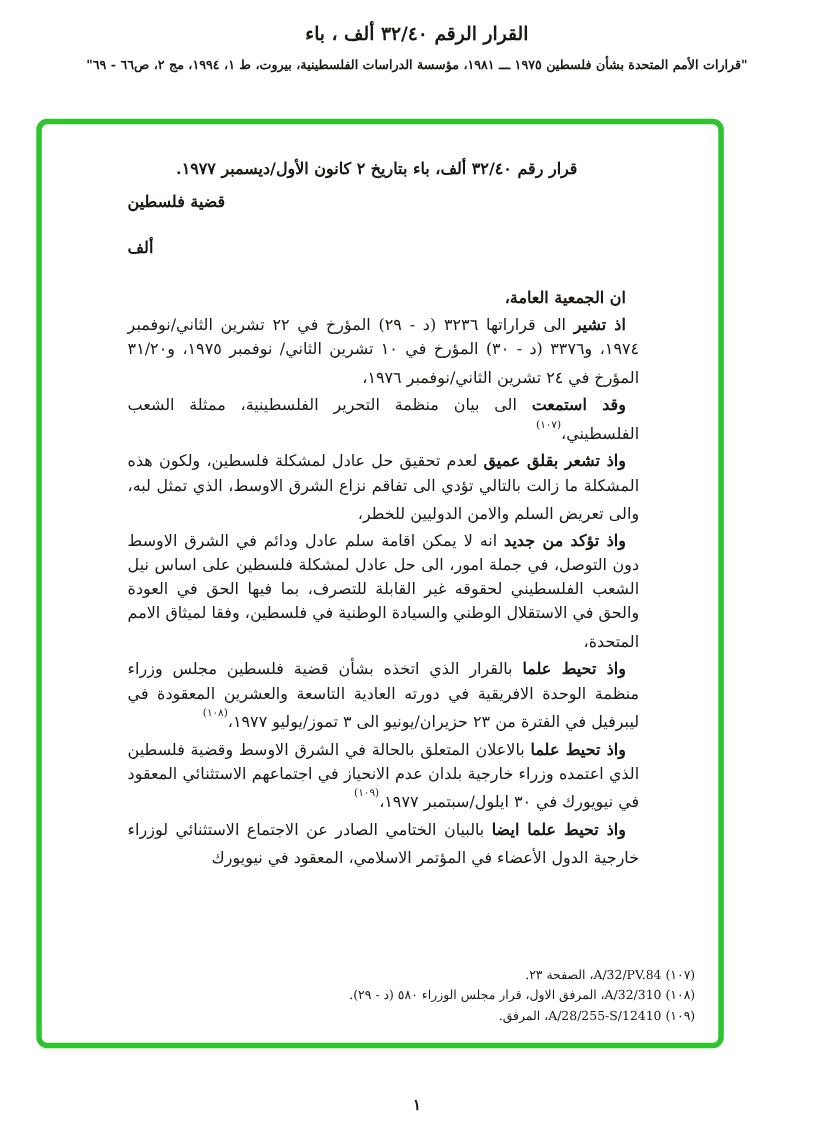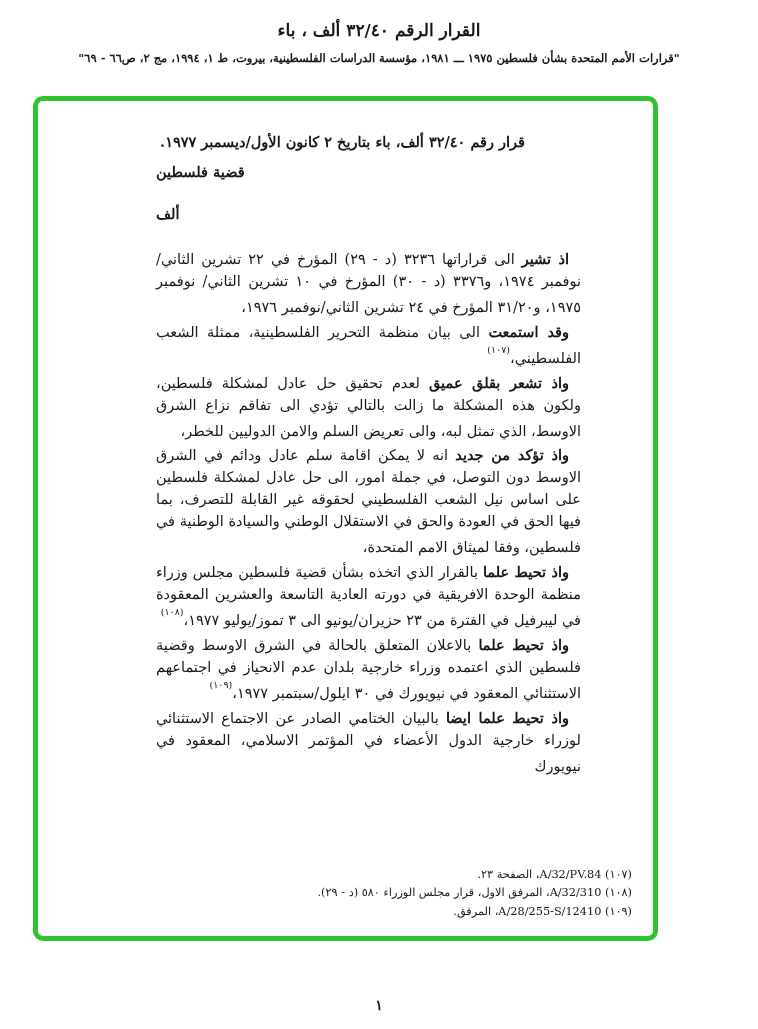--- a/index.html
+++ b/index.html
@@ -8,22 +8,22 @@
     width:758px; height:1029px; position:relative;
     background:#ffffff; color:#1b1712;
     font-family:"DejaVu Serif", serif;
     overflow:hidden;
   }
   .page-header { text-align:center; padding-top:20px; direction:rtl; }
   .doc-ref-title { font-size:17px; font-weight:bold; }
   .doc-source { font-size:11.5px; font-weight:bold; margin-top:11px; }
 
   .annotation-box {
-    position:absolute; left:33px; top:96px; width:625px; height:845px;
-    border:5px solid #2fc32f; border-radius:10px; background:transparent;padding-left:40px;
+    position:absolute; left:33px; top:108px; width:625px; height:845px;
+    border:5px solid #2fc32f; border-radius:10px; background:transparent;
   }
 
   .doc-body {
     direction:rtl; text-align:justify;
     font-size:14.5px; line-height:22px;
     padding:30px 72px 0 78px;
     height:745px; overflow:hidden;
   }
   .doc-title   { font-weight:bold; text-align:right; padding-right:56px; margin-bottom:8px; }
   .doc-subject { font-weight:bold; text-align:left; padding-right:56px; margin-bottom:20px; }
@@ -51,20 +51,21 @@
   <div class="doc-ref-title">القرار الرقم ٣٢/٤٠ ألف ، باء</div>
   <div class="doc-source">"قرارات الأمم المتحدة بشأن فلسطين ١٩٧٥ ـــ ١٩٨١، مؤسسة الدراسات الفلسطينية، بيروت، ط ١، ١٩٩٤، مج ٢، ص٦٦ - ٦٩"</div>
 </header>
 
 <div class="annotation-box">
 
   <div class="doc-body">
     <p class="doc-title">قرار رقم ٣٢/٤٠ ألف، باء بتاريخ ٢ كانون الأول/ديسمبر ١٩٧٧.</p>
     <p class="doc-subject">قضية فلسطين</p>
     <p class="section-heading">ألف</p>
+    <p class="opening-line">ان الجمعية العامة،</p>
 
     <p class="body-par"><span class="lead">اذ تشير</span><span> الى قراراتها ٣٢٣٦ (د - ٢٩) المؤرخ في ٢٢ تشرين الثاني/نوفمبر ١٩٧٤، و٣٣٧٦ (د - ٣٠) المؤرخ في ١٠ تشرين الثاني/ نوفمبر ١٩٧٥، و٣١/٢٠ المؤرخ في ٢٤ تشرين الثاني/نوفمبر ١٩٧٦،</span><sup class="fn-ref"></sup></p>
 
 
     <p class="body-par"><span class="lead">وقد استمعت</span><span> الى بيان منظمة التحرير الفلسطينية، ممثلة الشعب الفلسطيني،</span><sup class="fn-ref">(١٠٧)</sup></p>
 
     <p class="body-par"><span class="lead">واذ تشعر بقلق عميق</span><span> لعدم تحقيق حل عادل لمشكلة فلسطين، ولكون هذه المشكلة ما زالت بالتالي تؤدي الى تفاقم نزاع الشرق الاوسط، الذي تمثل لبه، والى تعريض السلم والامن الدوليين للخطر،</span><sup class="fn-ref"></sup></p>
 
     <p class="body-par"><span class="lead">واذ تؤكد من جديد</span><span> انه لا يمكن اقامة سلم عادل ودائم في الشرق الاوسط دون التوصل، في جملة امور، الى حل عادل لمشكلة فلسطين على اساس نيل الشعب الفلسطيني لحقوقه غير القابلة للتصرف، بما فيها الحق في العودة والحق في الاستقلال الوطني والسيادة الوطنية في فلسطين، وفقا لميثاق الامم المتحدة،</span><sup class="fn-ref"></sup></p>
 

